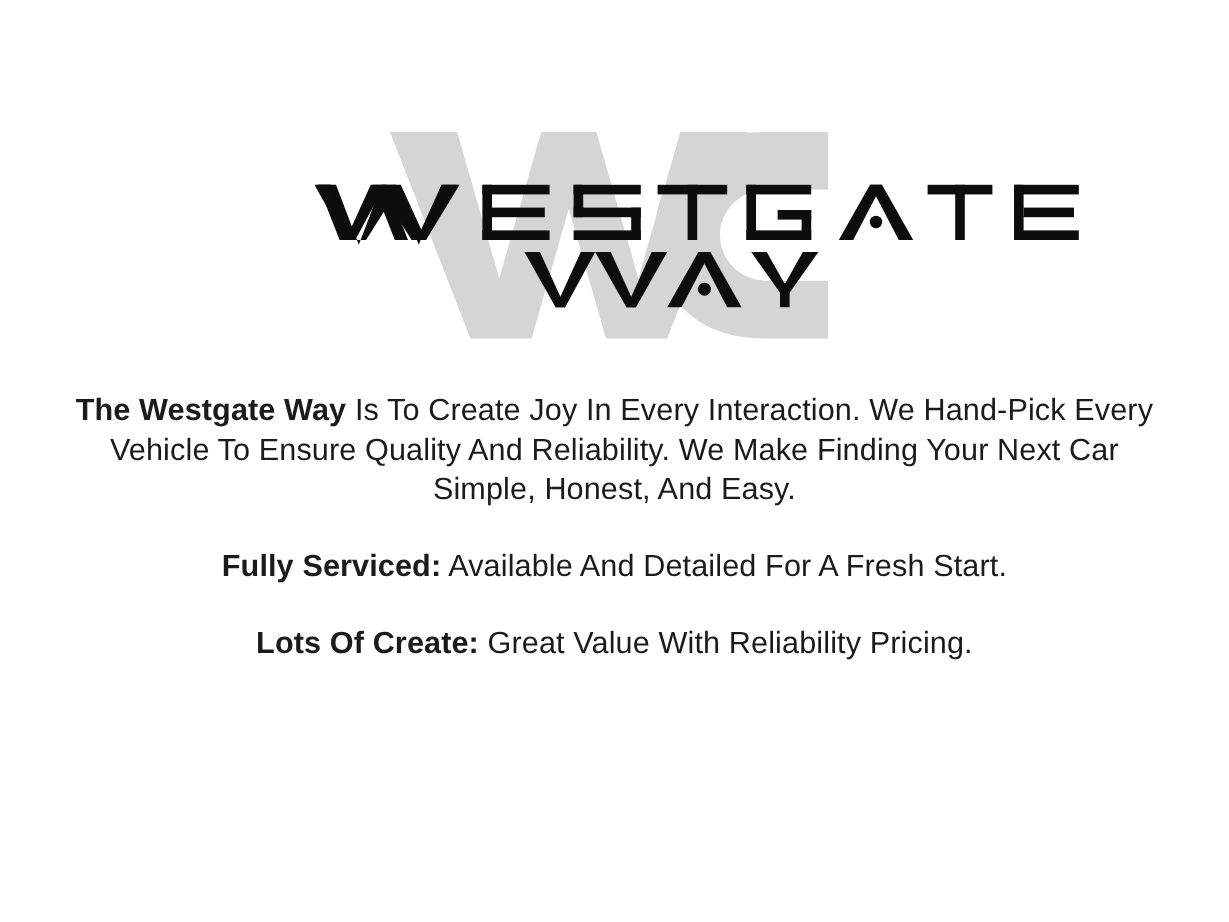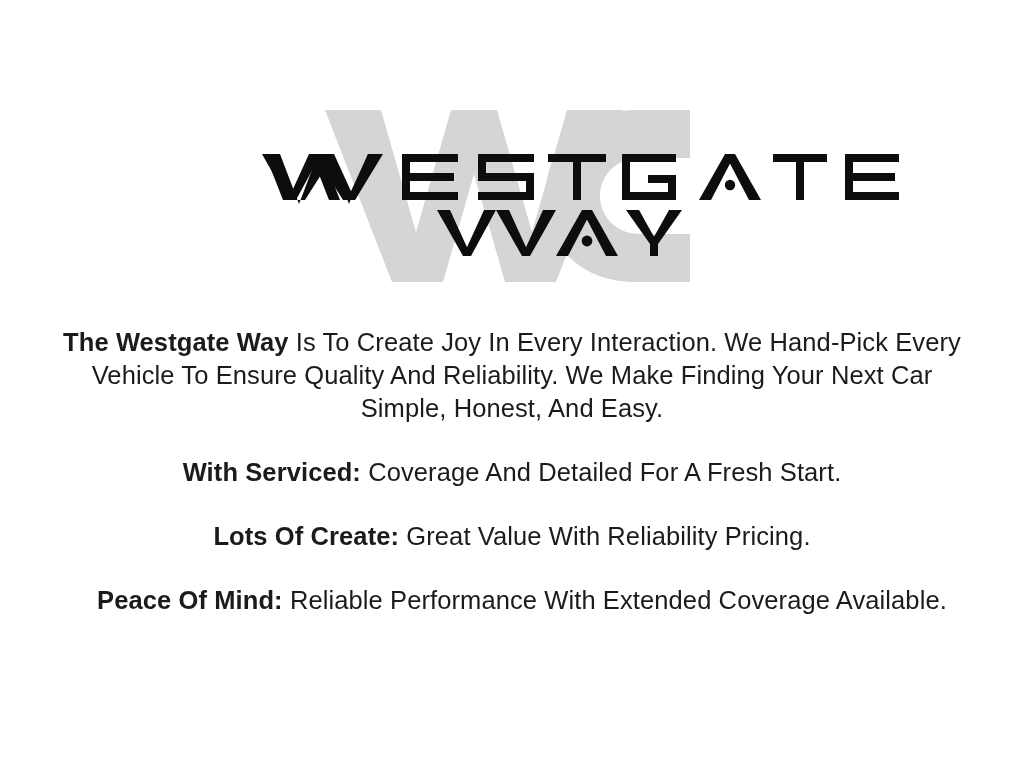--- a/index.html
+++ b/index.html
@@ -183,20 +183,19 @@
           <rect x="650" y="140" width="8" height="20"></rect>
         </g>
       </g>
     </svg>
   </div>
 
   <div id="copy-block">
 
     <p class="para" id="intro-paragraph"><b>The Westgate Way</b><span> Is To Create Joy In Every Interaction. We Hand-Pick Every Vehicle To Ensure Quality And Reliability. We Make Finding Your Next Car Simple, Honest, And Easy.</span></p>
 
-    <p class="para feature-line"><b>With Serviced:</b><span> Coverage And Detailed For A Fresh Start.</span></p>
+    <p class="para feature-line"><b>Fully Serviced:</b><span> Available And Detailed For A Fresh Start.</span></p>
 
     <p class="para feature-line"><b>Lots Of Create:</b><span> Great Value With Reliability Pricing.</span></p>
 
-    <p class="para feature-line" id="feature-peace"><b>Peace Of Mind:</b><span> Reliable Performance With Extended Coverage Available.</span></p>
 
   </div>
 </div>
 
 </body></html>

